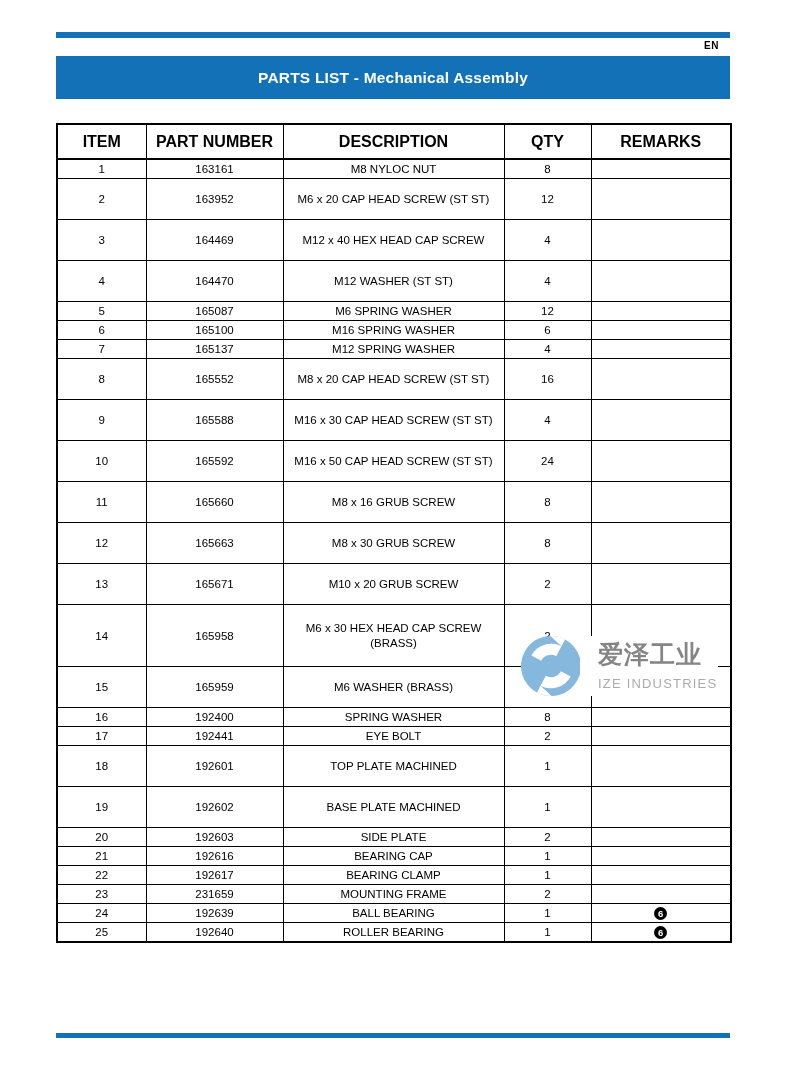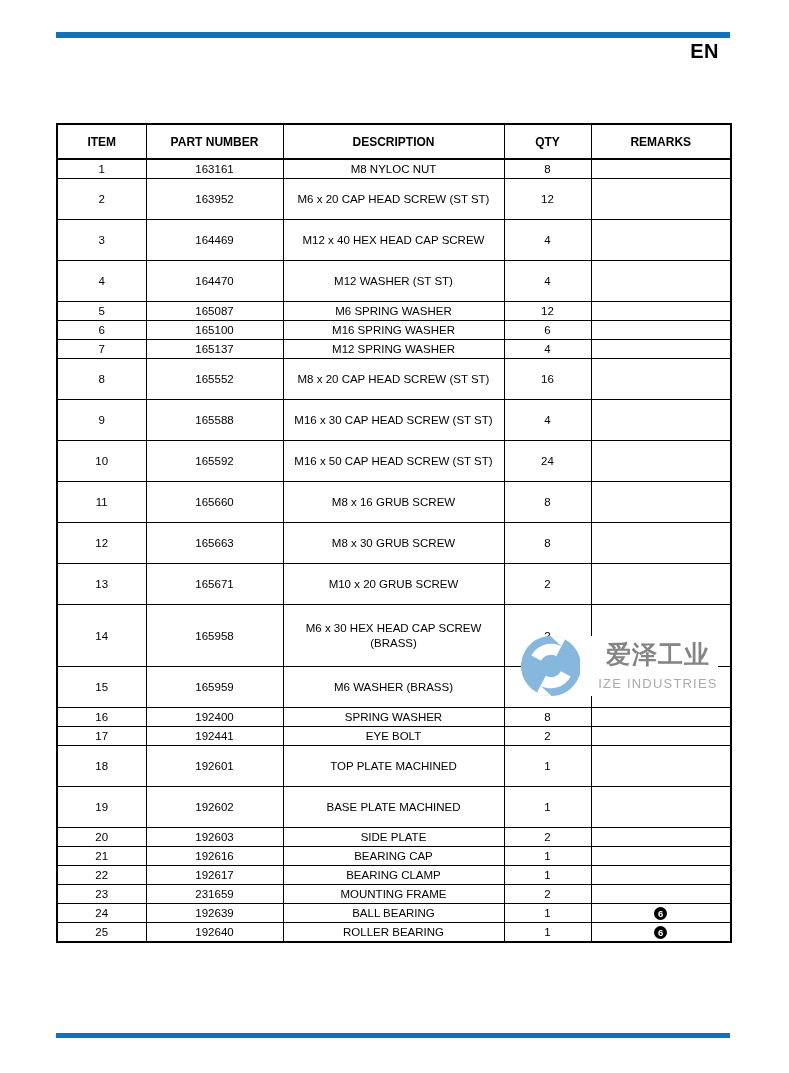--- a/index.html
+++ b/index.html
@@ -9,21 +9,21 @@
     background:#ffffff;
     font-family:"Liberation Sans", sans-serif;
     color:#000;
     overflow:hidden;
   }
   .top-bar{
     position:absolute;left:56px;top:32px;width:674px;height:6px;
   }
   .lang-label{
     position:absolute;top:40px;right:70px;
-    font-size:20px;font-weight:bold;letter-spacing:0.5px;
+    font-size:10px;font-weight:bold;letter-spacing:0.5px;
   }
   .title-banner{
     position:absolute;left:56px;top:56px;width:674px;height:43px;
     display:flex;align-items:center;justify-content:center;
   }
   .title-banner span{
     color:#ffffff;font-size:15.5px;font-weight:bold;letter-spacing:0.2px;
   }
   table.parts{
     position:absolute;left:56px;top:123px;width:674px;
@@ -33,21 +33,21 @@
   table.parts th, table.parts td{
     border:1.5px solid #000;
     padding:0;
     text-align:center;
     vertical-align:middle;
     overflow:hidden;
     white-space:nowrap;
   }
   table.parts{border:2.5px solid #000;}
   table.parts thead th{
-    height:33px;font-size:12px;font-weight:bold;
+    height:33px;font-size:16px;font-weight:bold;
     border-bottom:2.5px solid #000;
   }
   tr.r-s td{height:18px;}
   tr.r-t td{height:40px;}
   tr.r-x td{height:61px;}
   td.c-desc{text-align:left;padding-left:3px;line-height:15px;margin-left:28px;}
   td.c-rem{text-align:left;padding-left:4px;}
   .circle-badge{
     display:inline-flex;width:13px;height:13px;border-radius:50%;
     background:#000;color:#fff;
@@ -63,38 +63,41 @@
     pointer-events:none;z-index:5;
   }
   .wm-logo{
     position:absolute;left:2px;top:2px;width:62px;height:64px;
     mix-blend-mode:multiply;
   }
   .wm-textbox{
     position:absolute;left:62px;top:4px;right:0;height:60px;
     background:#ffffff;
     display:flex;flex-direction:column;justify-content:center;
-    padding-left:18px;box-sizing:border-box;text-align:center;
+    padding-left:18px;box-sizing:border-box;
   }
   .wm-cjk{
     font-size:25px;font-weight:bold;line-height:27px;letter-spacing:1px;
   }
   .wm-latin{
     font-size:13px;letter-spacing:1.2px;margin-top:8px;
   }
 </style>
 </head>
 <body>
 
 <div class="page">
 
   <div class="top-bar" style="background: rgb(19, 113, 183);"></div>
 
   <div class="lang-label">EN</div>
 
+  <div class="title-banner" style="background: rgb(19, 113, 183);">
+    <span>PARTS LIST - Mechanical Assembly</span>
+  </div>
 
   <table class="parts">
     <colgroup>
       <col style="width:89px">
         <col style="width:137px">
         <col style="width:221px">
         <col style="width:87px">
         <col style="width:140px">
     </colgroup>
     <thead>

